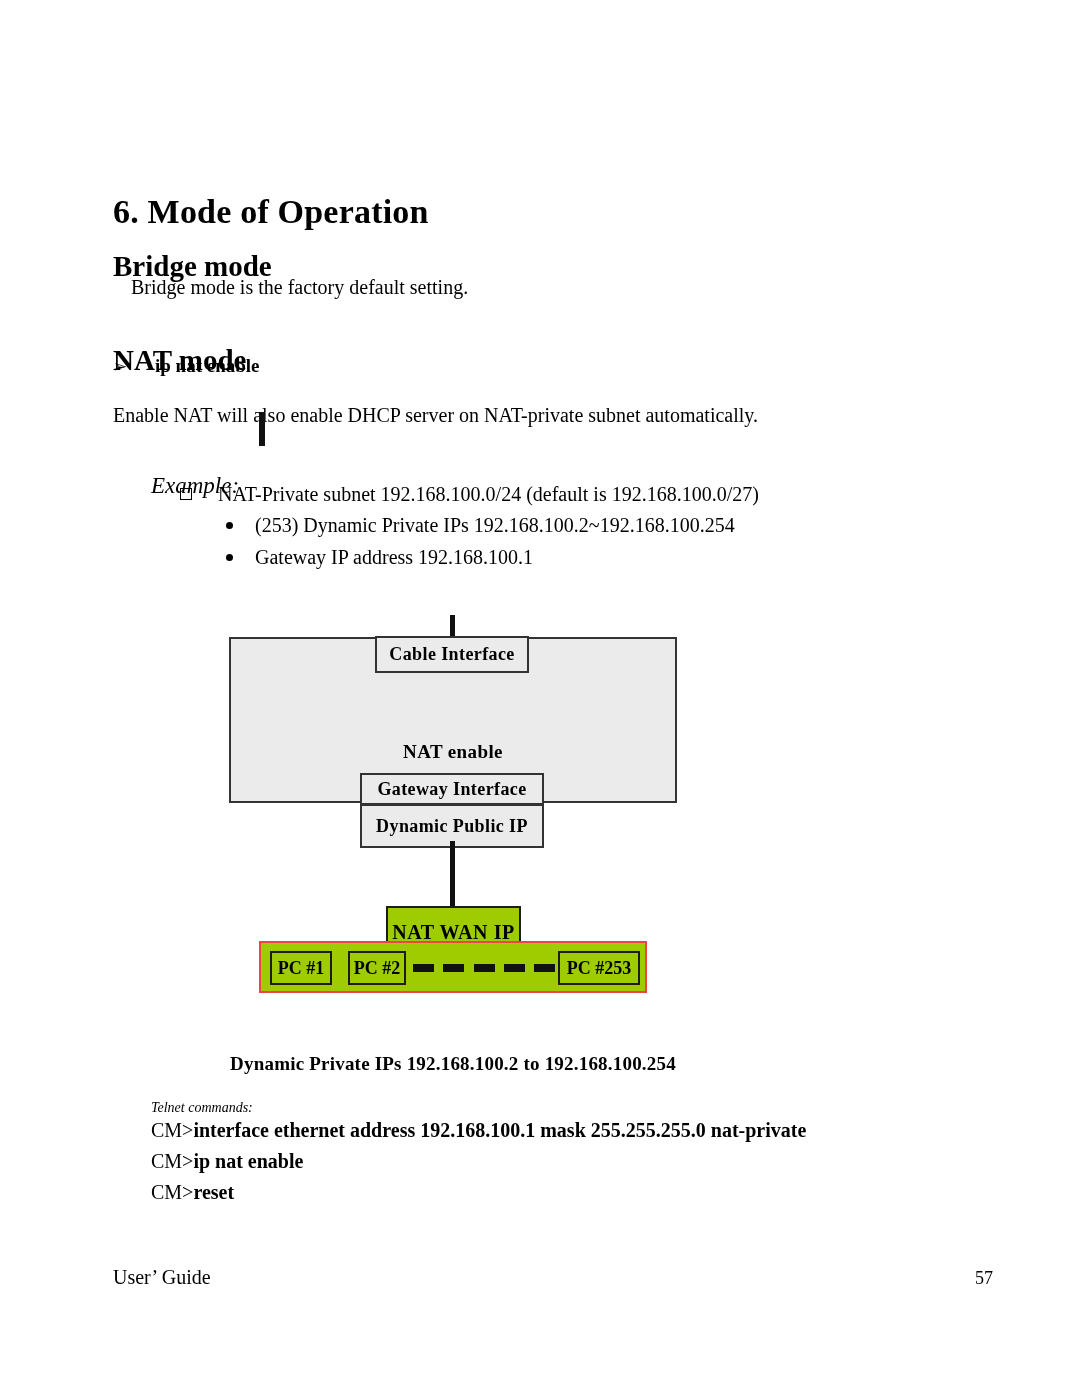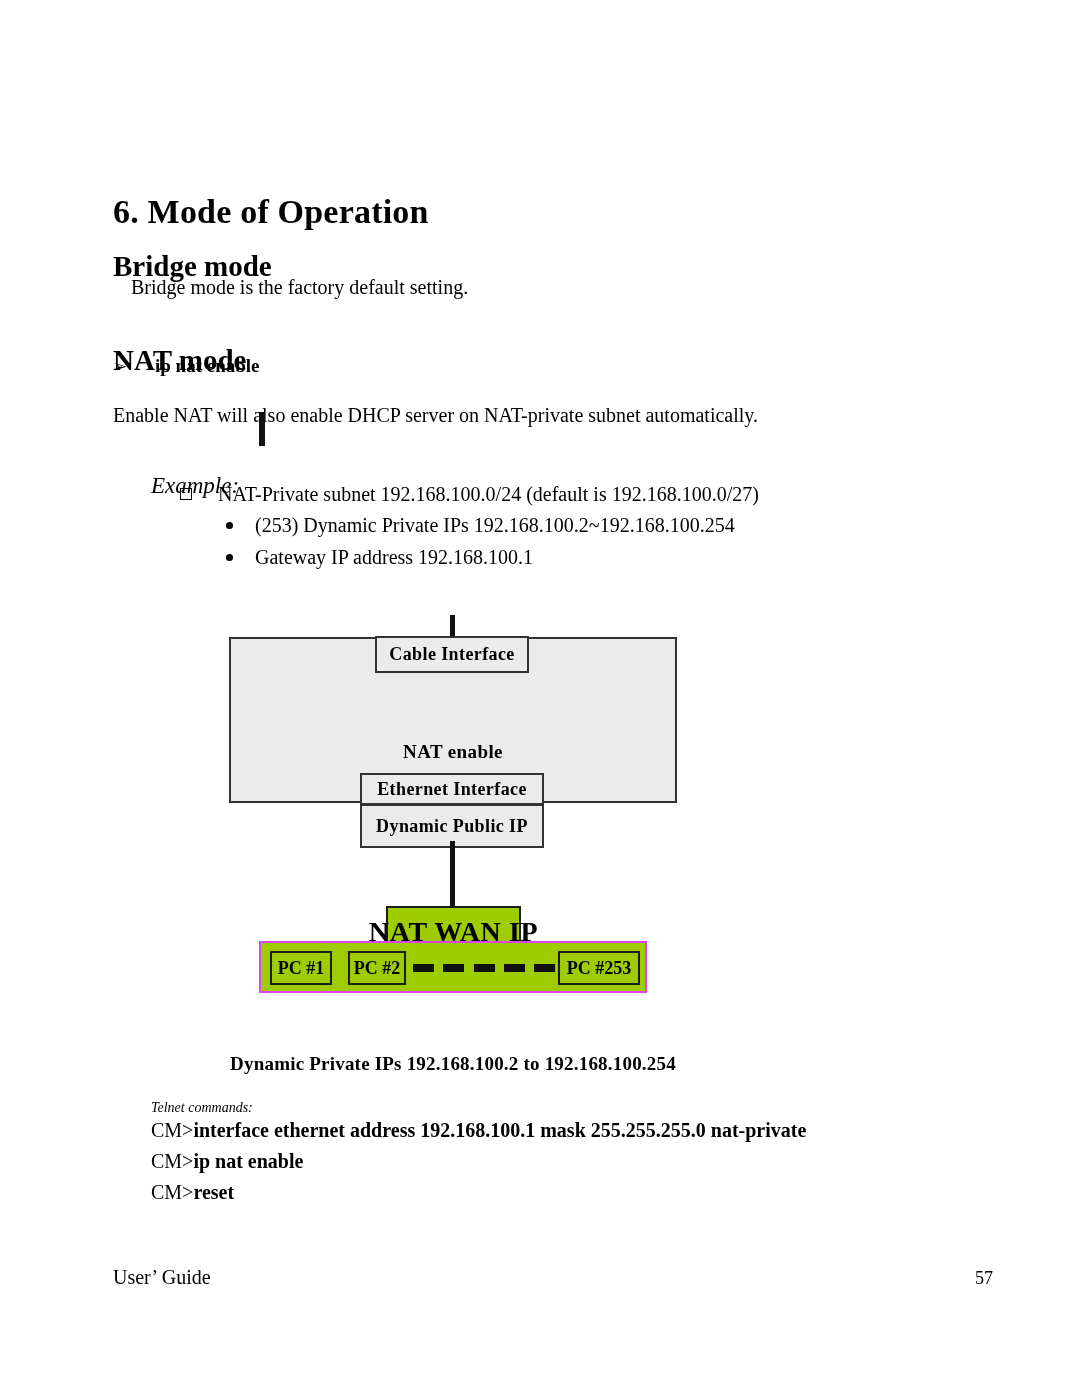--- a/index.html
+++ b/index.html
@@ -179,34 +179,34 @@
     left: 386px;
     top: 906px;
     width: 135px;
     height: 52px;
     background: #9ecc00;
     border: 2px solid #1c1c1c;
     box-sizing: border-box;
     display: flex;
     align-items: center;
     justify-content: center;
-    font-size: 28px;
+    font-size: 20px;
     font-weight: bold;
     letter-spacing: 0.6px;
     white-space: nowrap;
   }
 
   .lanbar {
     position: absolute;
     left: 259px;
     top: 941px;
     width: 388px;
     height: 52px;
     background: #9ecc00;
-    border: 2px solid #d946ef;
+    border: 2px solid #ef4444;
     box-sizing: border-box;
   }
   .pcbox {
     position: absolute;
     top: 8px;
     height: 34px;
     background: #9ecc00;
     border: 2px solid #1c1c1c;
     box-sizing: border-box;
     display: flex;
@@ -320,21 +320,21 @@
   </div>
 
   <div class="diagram">
 
     <div class="stub-top"></div>
 
     <div class="modem-box"></div>
     <div class="nat-enable-label">NAT enable</div>
 
     <div class="gbox cable">Cable Interface</div>
-    <div class="gbox eth">Ethernet  Interface</div>
+    <div class="gbox eth">Gateway  Interface</div>
     <div class="gbox dpip">Dynamic Public  IP</div>
 
     <div class="link-mid"></div>
 
     <div class="natwan">NAT WAN IP</div>
 
     <div class="lanbar">
       <div class="pcbox p1">PC #1</div>
       <div class="pcbox p2">PC #2</div>
       <div class="dashes">

